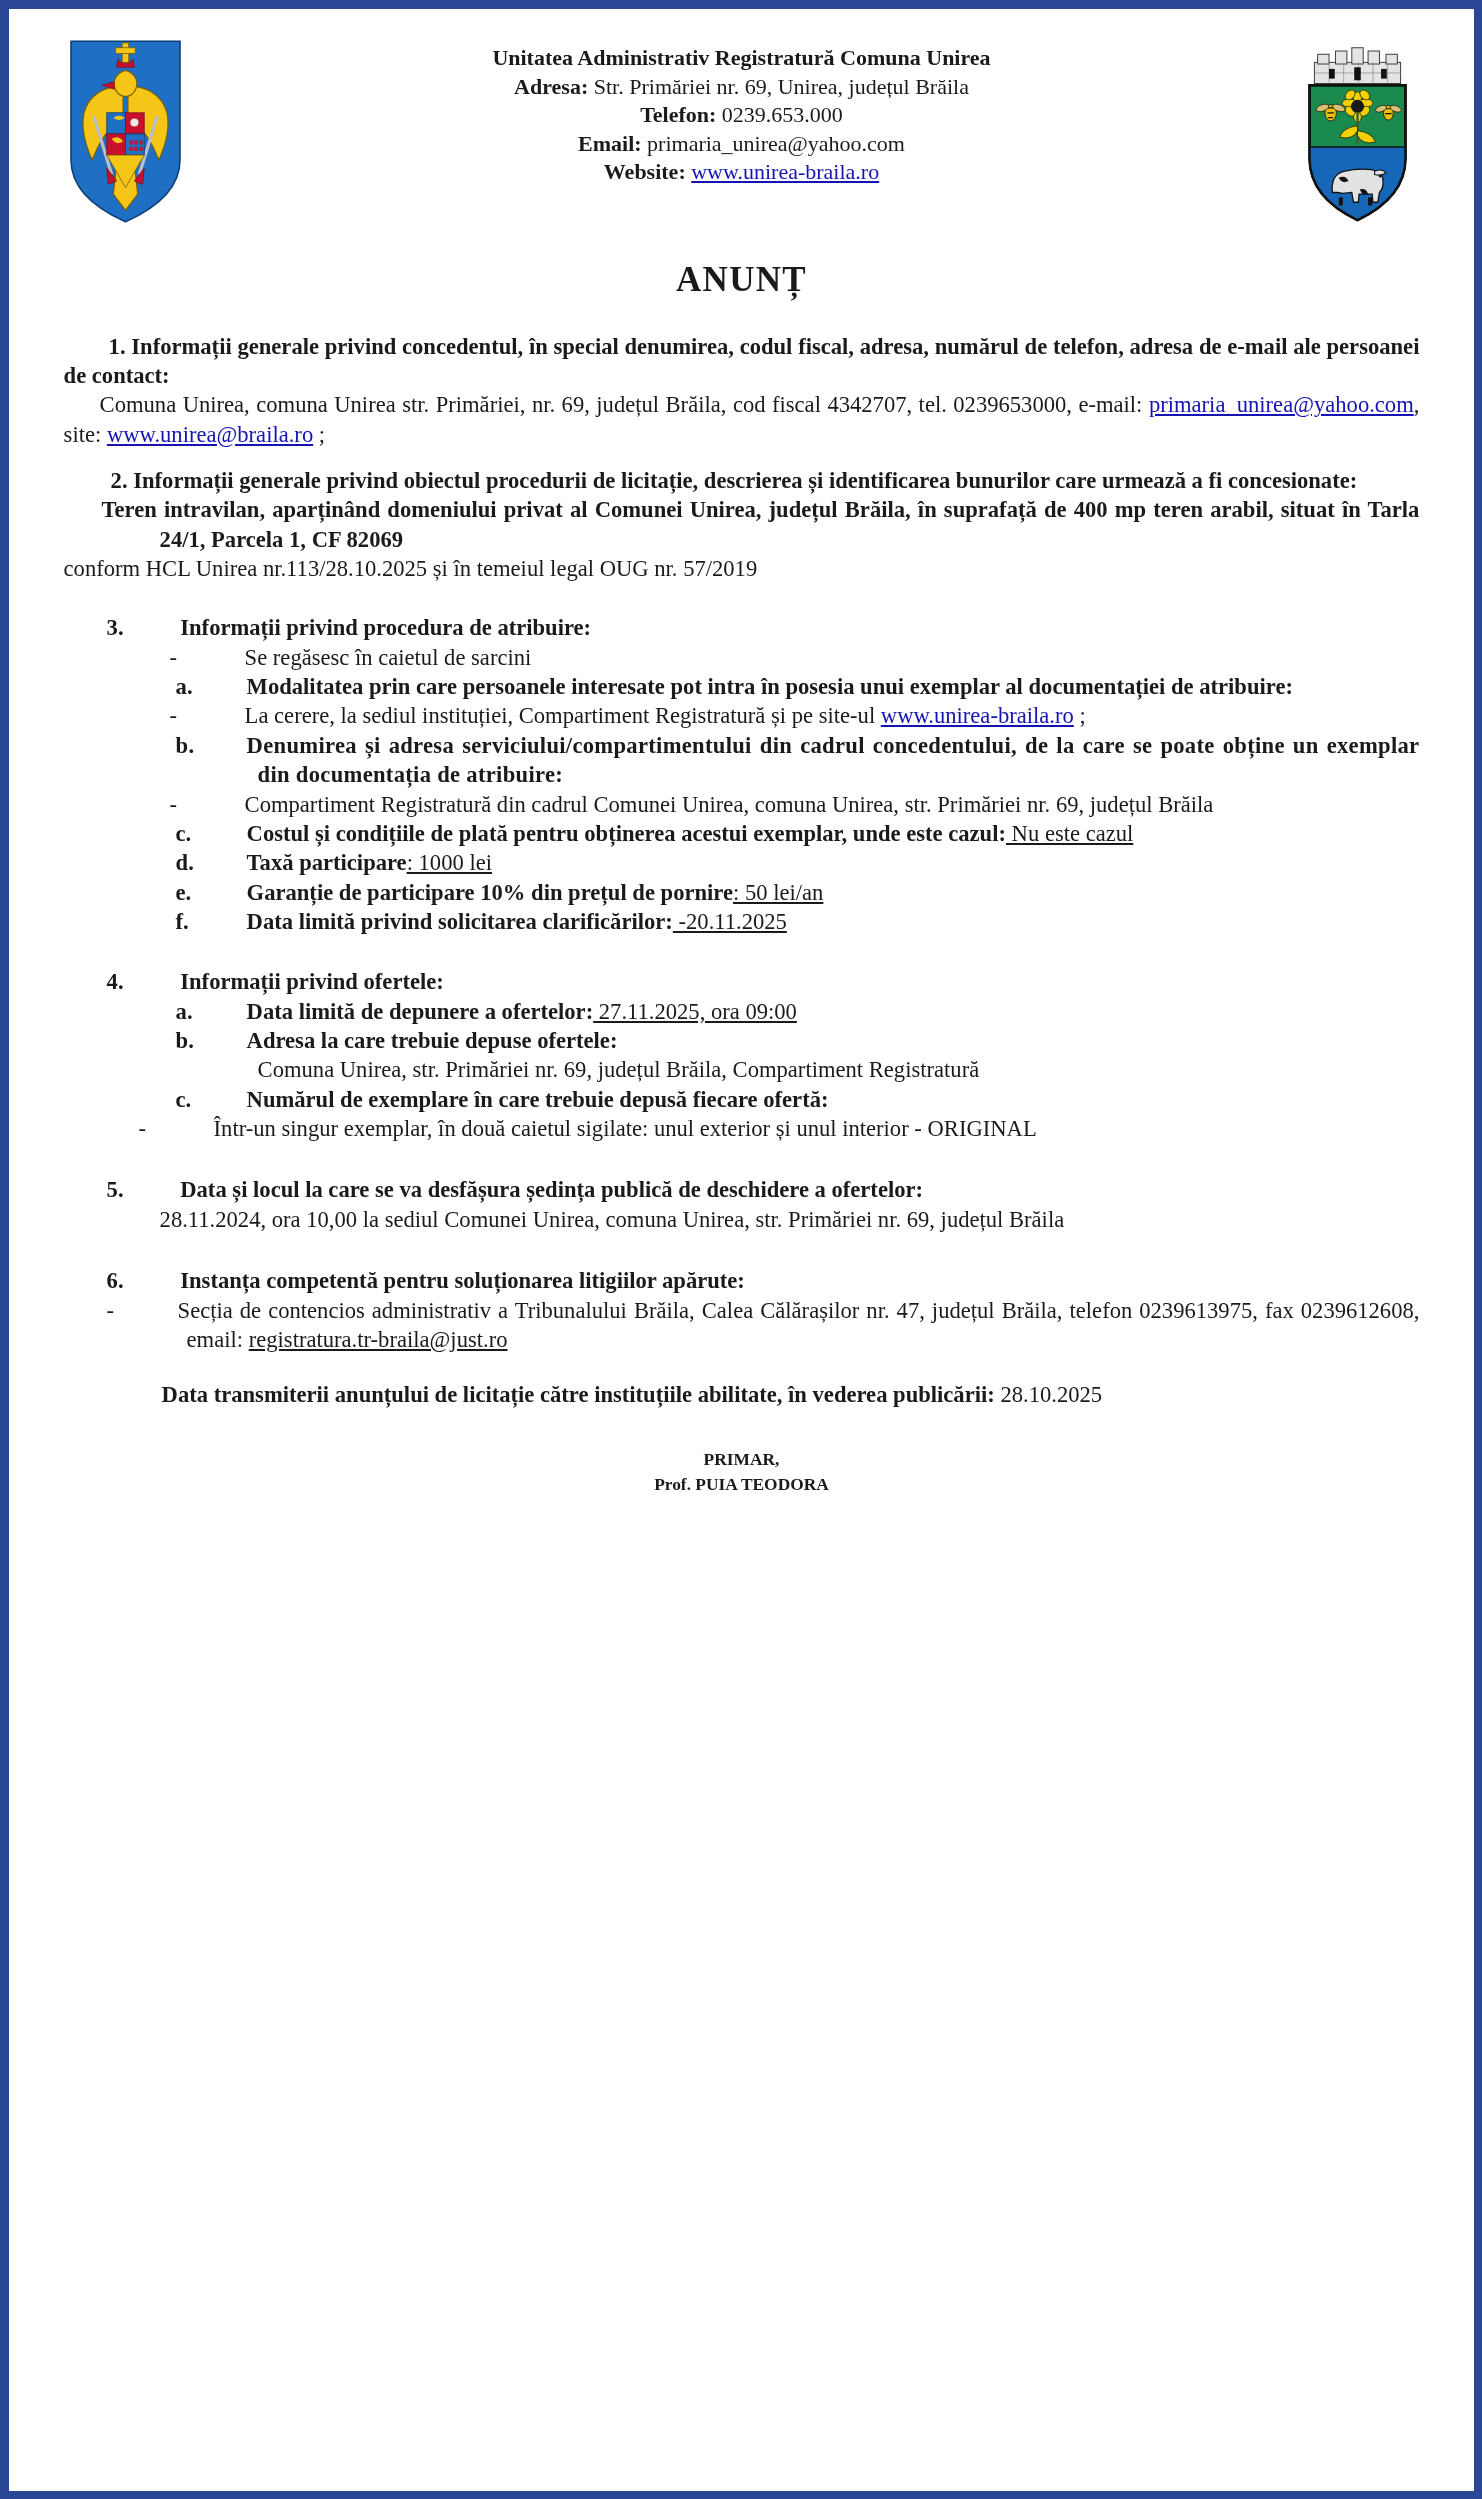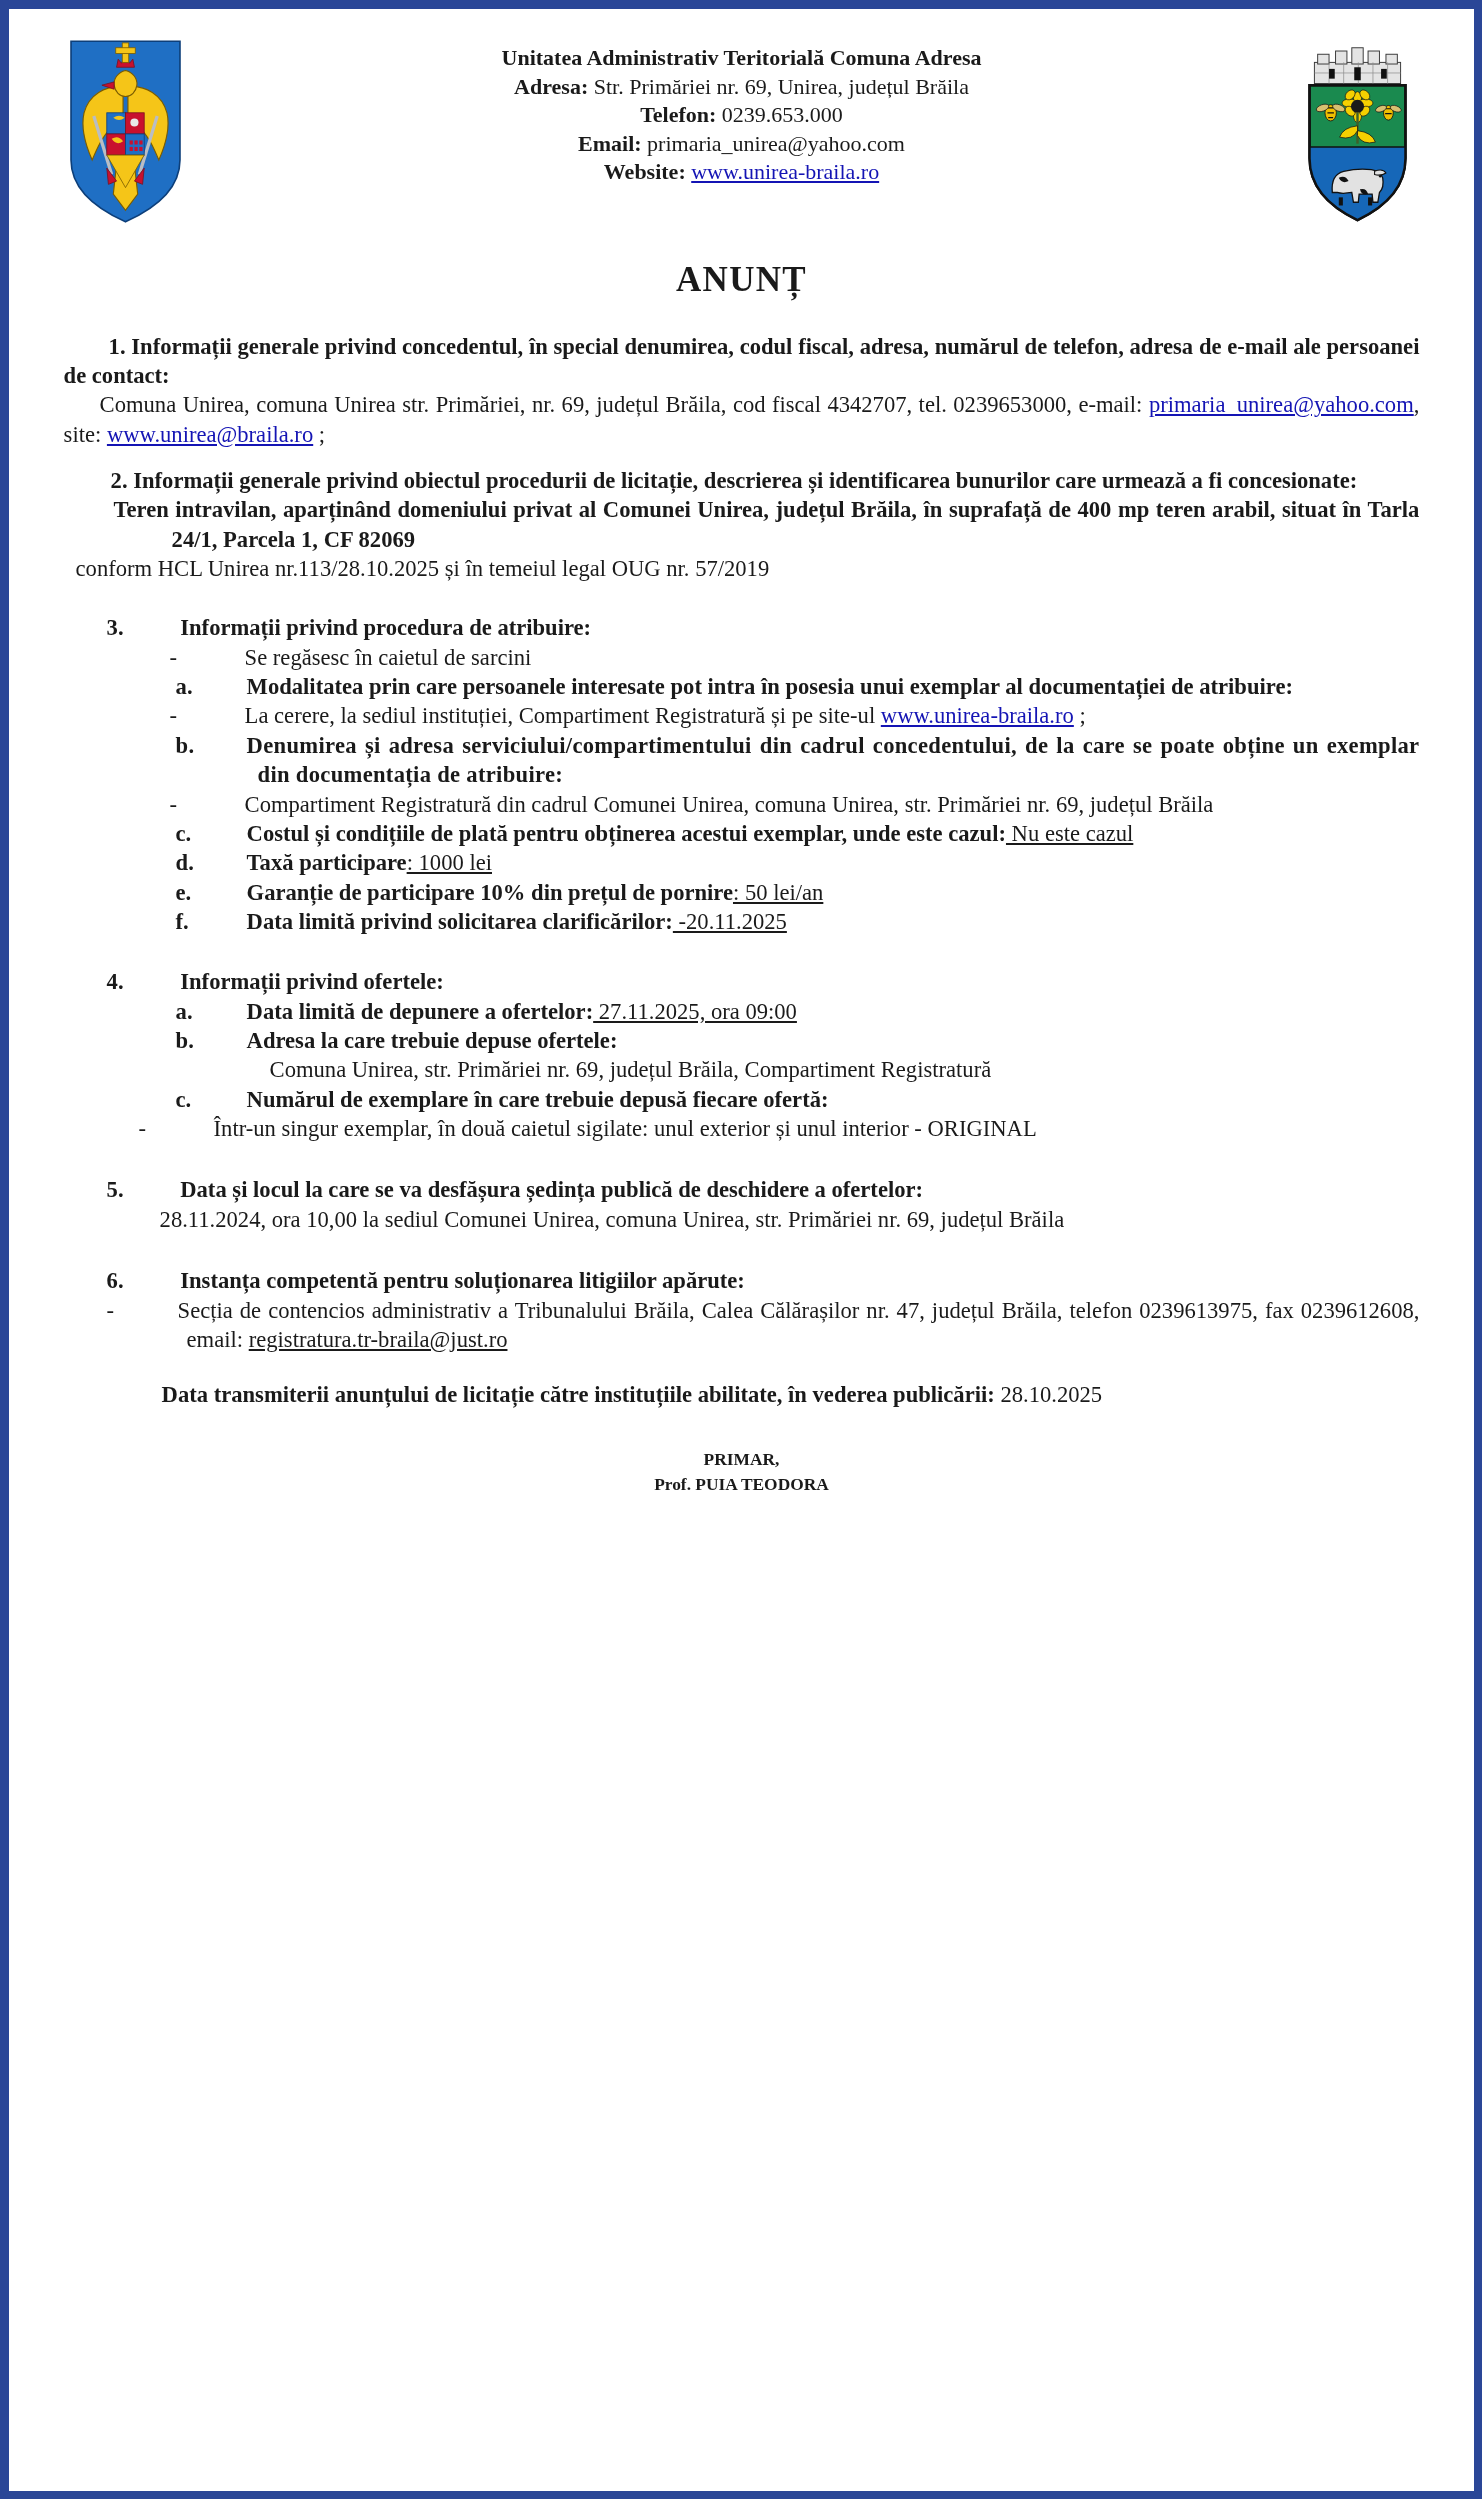--- a/index.html
+++ b/index.html
@@ -68,21 +68,20 @@
   
   .content { padding: 0 11.6px 0 11.6px; }
 
   .blk { margin-bottom: 17px; }
 
   .para {
     font-size: 22.6px;
     line-height: 1.30;
     text-align: justify;
     text-justify: inter-word;
-    margin-left: 12px;
   }
   .para.b { font-weight: bold; }
 
   
   .numbered {
     font-size: 22.6px;
     font-weight: bold;
     line-height: 1.30;
     text-align: justify;
     padding-left: 77px;
@@ -217,21 +216,21 @@
               <rect x="80" y="134" width="4" height="5"></rect>
                 <rect x="86" y="134" width="4" height="5"></rect>
               <rect x="92" y="134" width="4" height="5"></rect>
             </g>
           </g>
         </svg>
       </div>
 
       <div class="header-text">
         <div class="hline">
-          <b>Unitatea Administrativ Teritorială Comuna Adresa</b>
+          <b>Unitatea Administrativ Registratură Comuna Unirea</b>
         </div>
         <div class="hline">
           <b>Adresa:</b>
           <span class="val">Str. Primăriei nr. 69, Unirea,  județul Brăila</span>
         </div>
         <div class="hline">
           <b>Telefon:</b>
           <span class="val">0239.653.000</span>
         </div>
         <div class="hline">

